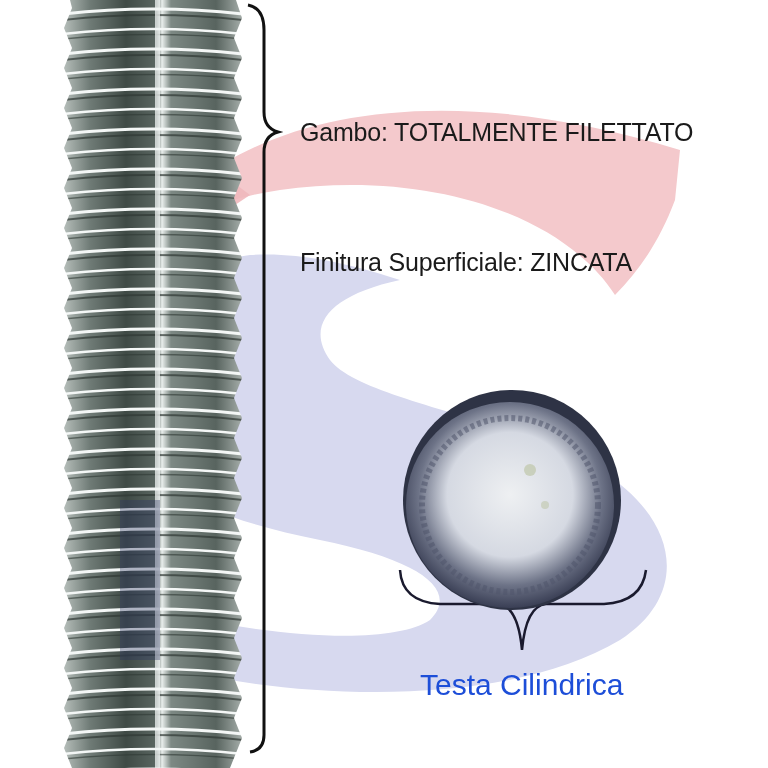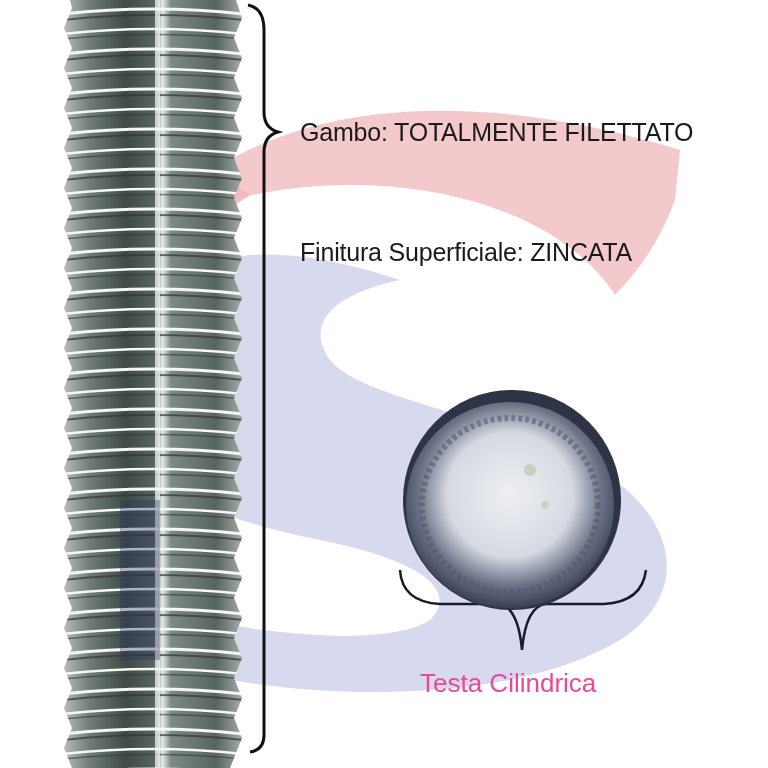--- a/index.html
+++ b/index.html
@@ -1,20 +1,20 @@
 <!DOCTYPE html>
 <html><head>
 <meta charset="utf-8">
 <style>
   html, body { margin: 0; padding: 0; background: #ffffff; }
   body { width: 768px; height: 768px; position: relative; overflow: hidden; font-family: "Liberation Sans", "DejaVu Sans", sans-serif; }
   .stage { position: absolute; left: 0; top: 0; width: 768px; height: 648px; }
   svg.layer { position: absolute; left: 0; top: 0; }
   .spec { position: absolute; left: 300px; font-size: 25px; color: #1a1a1a; white-space: nowrap; letter-spacing: -0.2px; }
-  .caption { position: absolute; left: 420px; top: 668px; font-size: 26px; color: #ec4899; white-space: nowrap; }
+  .caption { position: absolute; left: 420px; top: 668px; font-size: 30px; color: #1d4ed8; white-space: nowrap; }
 </style>
 </head>
 <body>
 
 <div class="stage">
 
   <svg class="layer" width="768" height="768" viewBox="0 0 768 768">
 
     <path d="M 150 230 C 230 120, 420 70, 680 150 L 675 200 C 660 240, 640 270, 615 295 C 560 210, 420 170, 280 190 C 230 197, 190 215, 150 230 Z" fill="#f4c9cc"></path>
     <path d="M 150 232 L 230 180 L 250 195 L 160 255 Z" fill="#f0b8bc" opacity="0.9"></path>
@@ -72,16 +72,16 @@
       </radialGradient>
     </defs>
     <ellipse cx="512" cy="500" rx="109" ry="110" fill="#2e3345"></ellipse>
     <ellipse cx="510" cy="505" rx="104" ry="103" fill="url(#headface)"></ellipse>
     <ellipse cx="510" cy="505" rx="88" ry="87" fill="none" stroke="#50566c" stroke-width="6" opacity="0.55" stroke-dasharray="4 3"></ellipse>
     <circle cx="530" cy="470" r="6" fill="#b9c29f" opacity="0.6"></circle>
     <circle cx="545" cy="505" r="4" fill="#b9c29f" opacity="0.5"></circle>
   </svg>
 
   <div class="spec" style="top:118px;">Gambo: TOTALMENTE FILETTATO</div>
-  <div class="spec" style="top:238px;">Finitura Superficiale: ZINCATA</div>
+  <div class="spec" style="top:248px;">Finitura Superficiale: ZINCATA</div>
 
   <div class="caption">Testa Cilindrica</div>
 </div>
 
 </body></html>

